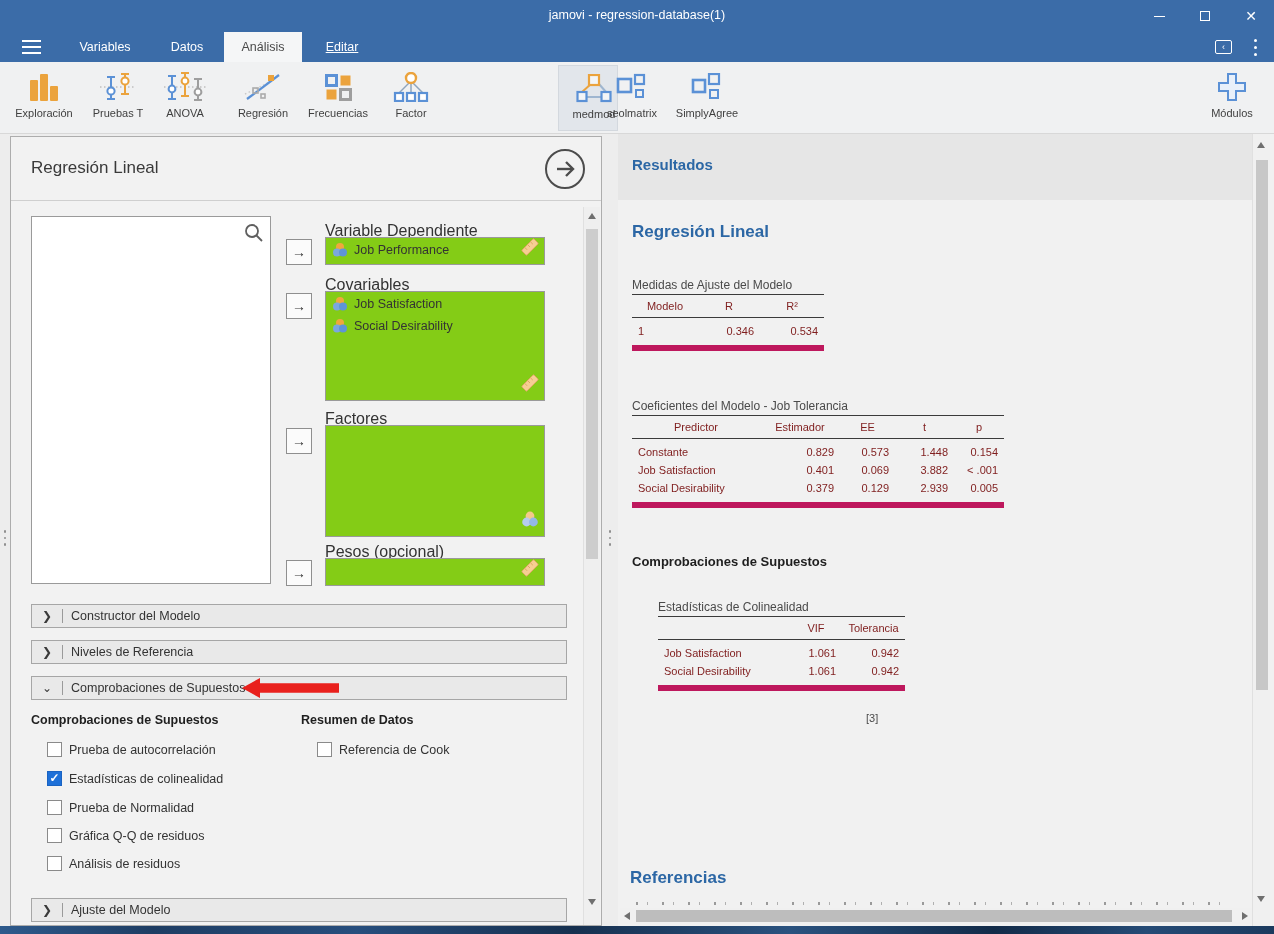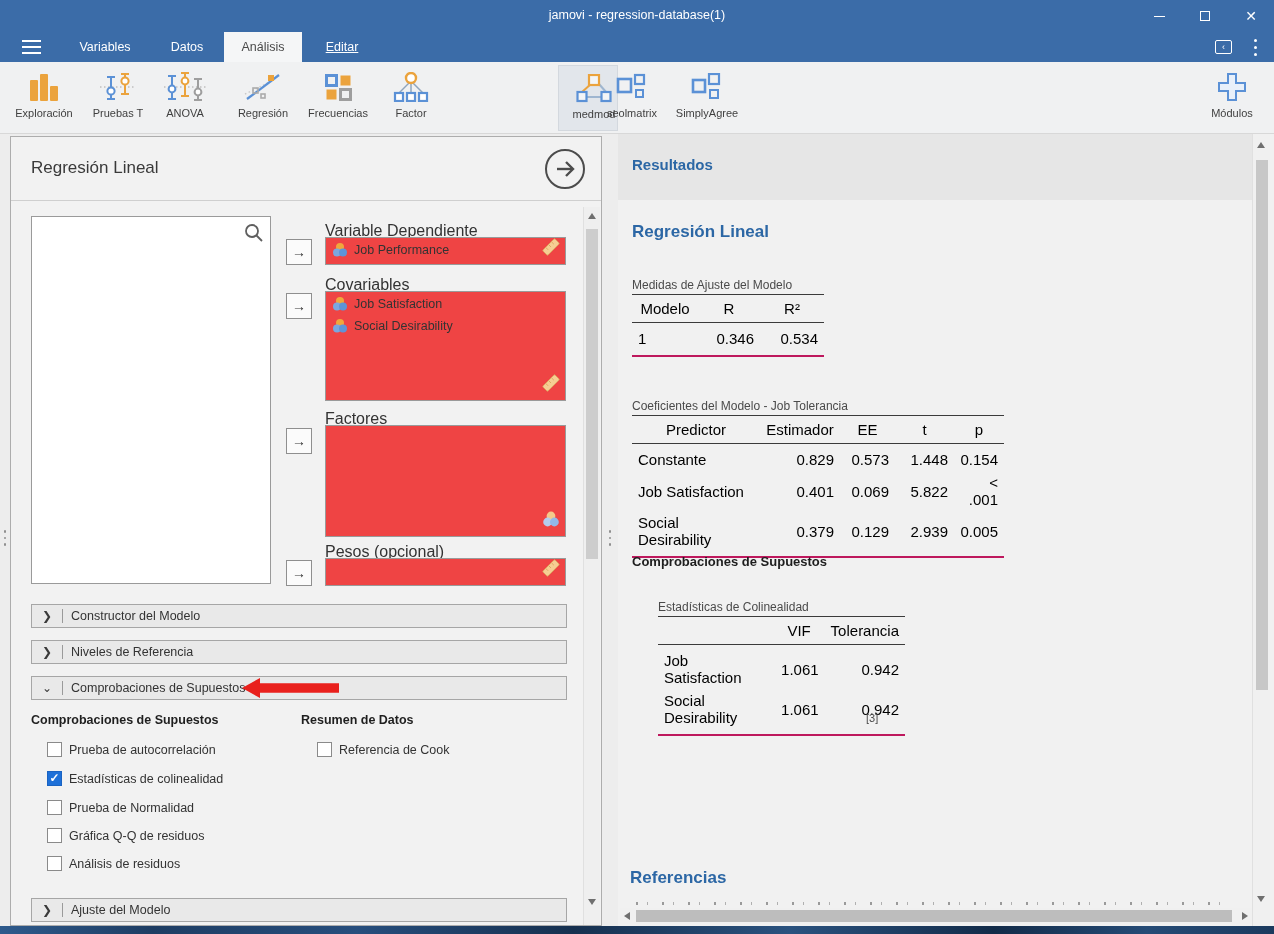--- a/index.html
+++ b/index.html
@@ -63,21 +63,21 @@
 
   .var-list { position:absolute; left:20px; top:79px; width:240px; height:368px; background:#fff; border:1px solid #9A9A9A; }
   .search-ic { position:absolute; right:5px; top:5px; }
 
   .assign-btn { position:absolute; width:26px; height:26px; background:#FBFBFB; border:1px solid #8F8F8F; color:#333; font-size:14px; line-height:24px; text-align:center; cursor:pointer; }
   .ab-dep { left:275px; top:102px; } .ab-cov { left:275px; top:156px; }
   .ab-fac { left:275px; top:291px; } .ab-wts { left:275px; top:423px; }
 
   .fld-label { position:absolute; left:314px; font-size:16px; color:#333; }
   .fl-dep { top:85px; } .fl-cov { top:139px; } .fl-fac { top:273px; } .fl-wts { top:406px; }
-  .fld-box { position:absolute; left:314px; width:241px; background:#ef4444; border:1px solid #9A9A9A; }
+  .fld-box { position:absolute; left:314px; width:220px; background:#84cc16; border:1px solid #9A9A9A; }
   .fb-dep { top:100px; height:28px; } .fb-cov { top:154px; height:110px; }
   .fb-fac { top:288px; height:112px; } .fb-wts { top:421px; height:28px; }
   .var-item { display:flex; align-items:center; gap:6px; padding:4px 6px 2px 6px; font-size:12.5px; color:#333; }
   .corner-ic { position:absolute; right:5px; bottom:4px; }
 
   
   .opt-scroll { position:absolute; left:572px; top:70px; width:17px; height:718px; background:#EFEFEF; border-left:1px solid #E0E0E0; }
   .opt-scroll .thumb { position:absolute; left:2px; top:22px; width:12px; height:330px; background:#CDCDCD; }
   .sb-arrow { position:absolute; left:4px; width:0; height:0; }
   .up    { border-left:4.5px solid transparent; border-right:4.5px solid transparent; border-bottom:6px solid #6F6F6F; }
@@ -100,21 +100,21 @@
   .cr-0 { left:36px; top:605px; } .cr-1 { left:36px; top:634px; } .cr-2 { left:36px; top:663px; }
   .cr-3 { left:36px; top:691px; } .cr-4 { left:36px; top:719px; }
   .cr-cook { left:306px; top:605px; }
 
   
   .results-panel { position:absolute; left:618px; top:134px; width:656px; height:792px; background:#F1F1F1; }
   .results-header { position:absolute; left:0; top:0; width:634px; height:66px; background:#E6E6E6; }
   .results-h1 { position:absolute; left:14px; top:22px; font-size:15px; font-weight:bold; color:#2C67A5; }
   .res-title { position:absolute; left:14px; top:88px; font-size:17px; font-weight:bold; color:#2C67A5; }
   .tbl-caption { position:absolute; font-size:12px; color:#4A4A4A; }
-  .jtable { position:absolute; border-collapse:collapse; font-size:15px; color:#000000; border-top:1.5px solid #3B3B3B; border-bottom:2px solid #be185d; }
+  .jtable { position:absolute; border-collapse:collapse; font-size:11px; color:#7f1d1d; border-top:1.5px solid #3B3B3B; border-bottom:6px solid #be185d; }
   .jtable th { font-weight:normal; padding:5px 6px; border-bottom:1px solid #3B3B3B; text-align:center; }
   .jtable td { padding:3px 6px; }
   .jtable tbody tr:first-child td { padding-top:7px; }
   .jtable tbody tr:last-child td { padding-bottom:8px; }
   .td-lbl { text-align:left; } .td-num { text-align:right; }
   .cap-fit  { left:14px; top:144px; } .tbl-fit  { left:14px; top:160px; width:192px; }
   .cap-coef { left:14px; top:265px; } .tbl-coef { left:14px; top:281px; width:372px; }
   .res-assump-h { position:absolute; left:14px; top:420px; font-size:13px; font-weight:bold; color:#1E1E1E; }
   .cap-colin { left:40px; top:466px; } .tbl-colin { left:40px; top:482px; width:247px; }
   .footnote { position:absolute; left:248px; top:578px; font-size:11px; color:#4A4A4A; }
@@ -530,21 +530,21 @@
         <td class="td-lbl">Constante</td>
         <td class="td-num">0.829</td>
         <td class="td-num">0.573</td>
         <td class="td-num">1.448</td>
         <td class="td-num">0.154</td>
       </tr>
       <tr>
         <td class="td-lbl">Job Satisfaction</td>
         <td class="td-num">0.401</td>
         <td class="td-num">0.069</td>
-        <td class="td-num">5.822</td>
+        <td class="td-num">3.882</td>
         <td class="td-num">&lt; .001</td>
       </tr>
       <tr>
         <td class="td-lbl">Social Desirability</td>
         <td class="td-num">0.379</td>
         <td class="td-num">0.129</td>
         <td class="td-num">2.939</td>
         <td class="td-num">0.005</td>
       </tr>
     </tbody>

